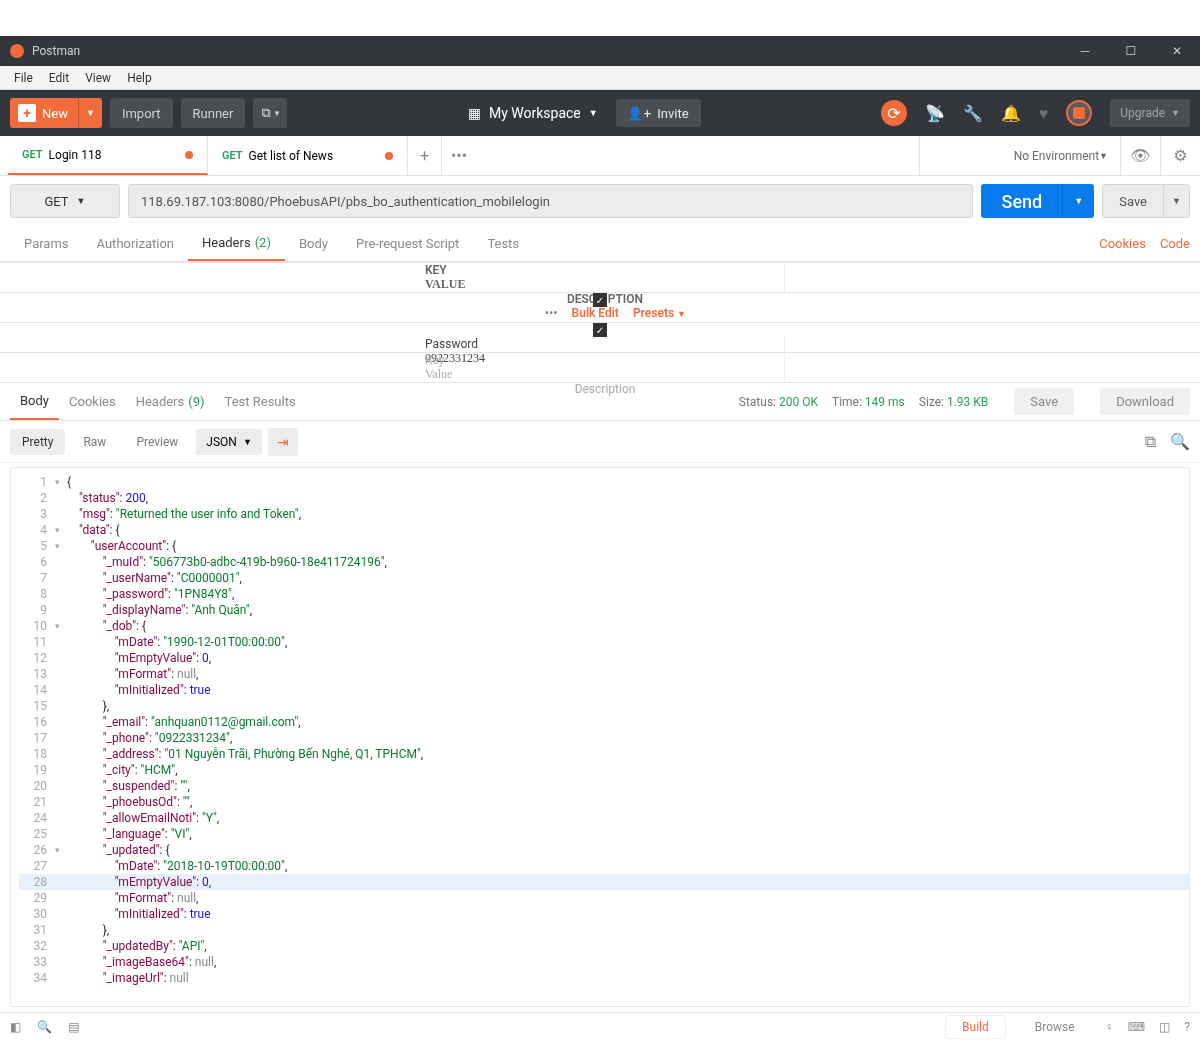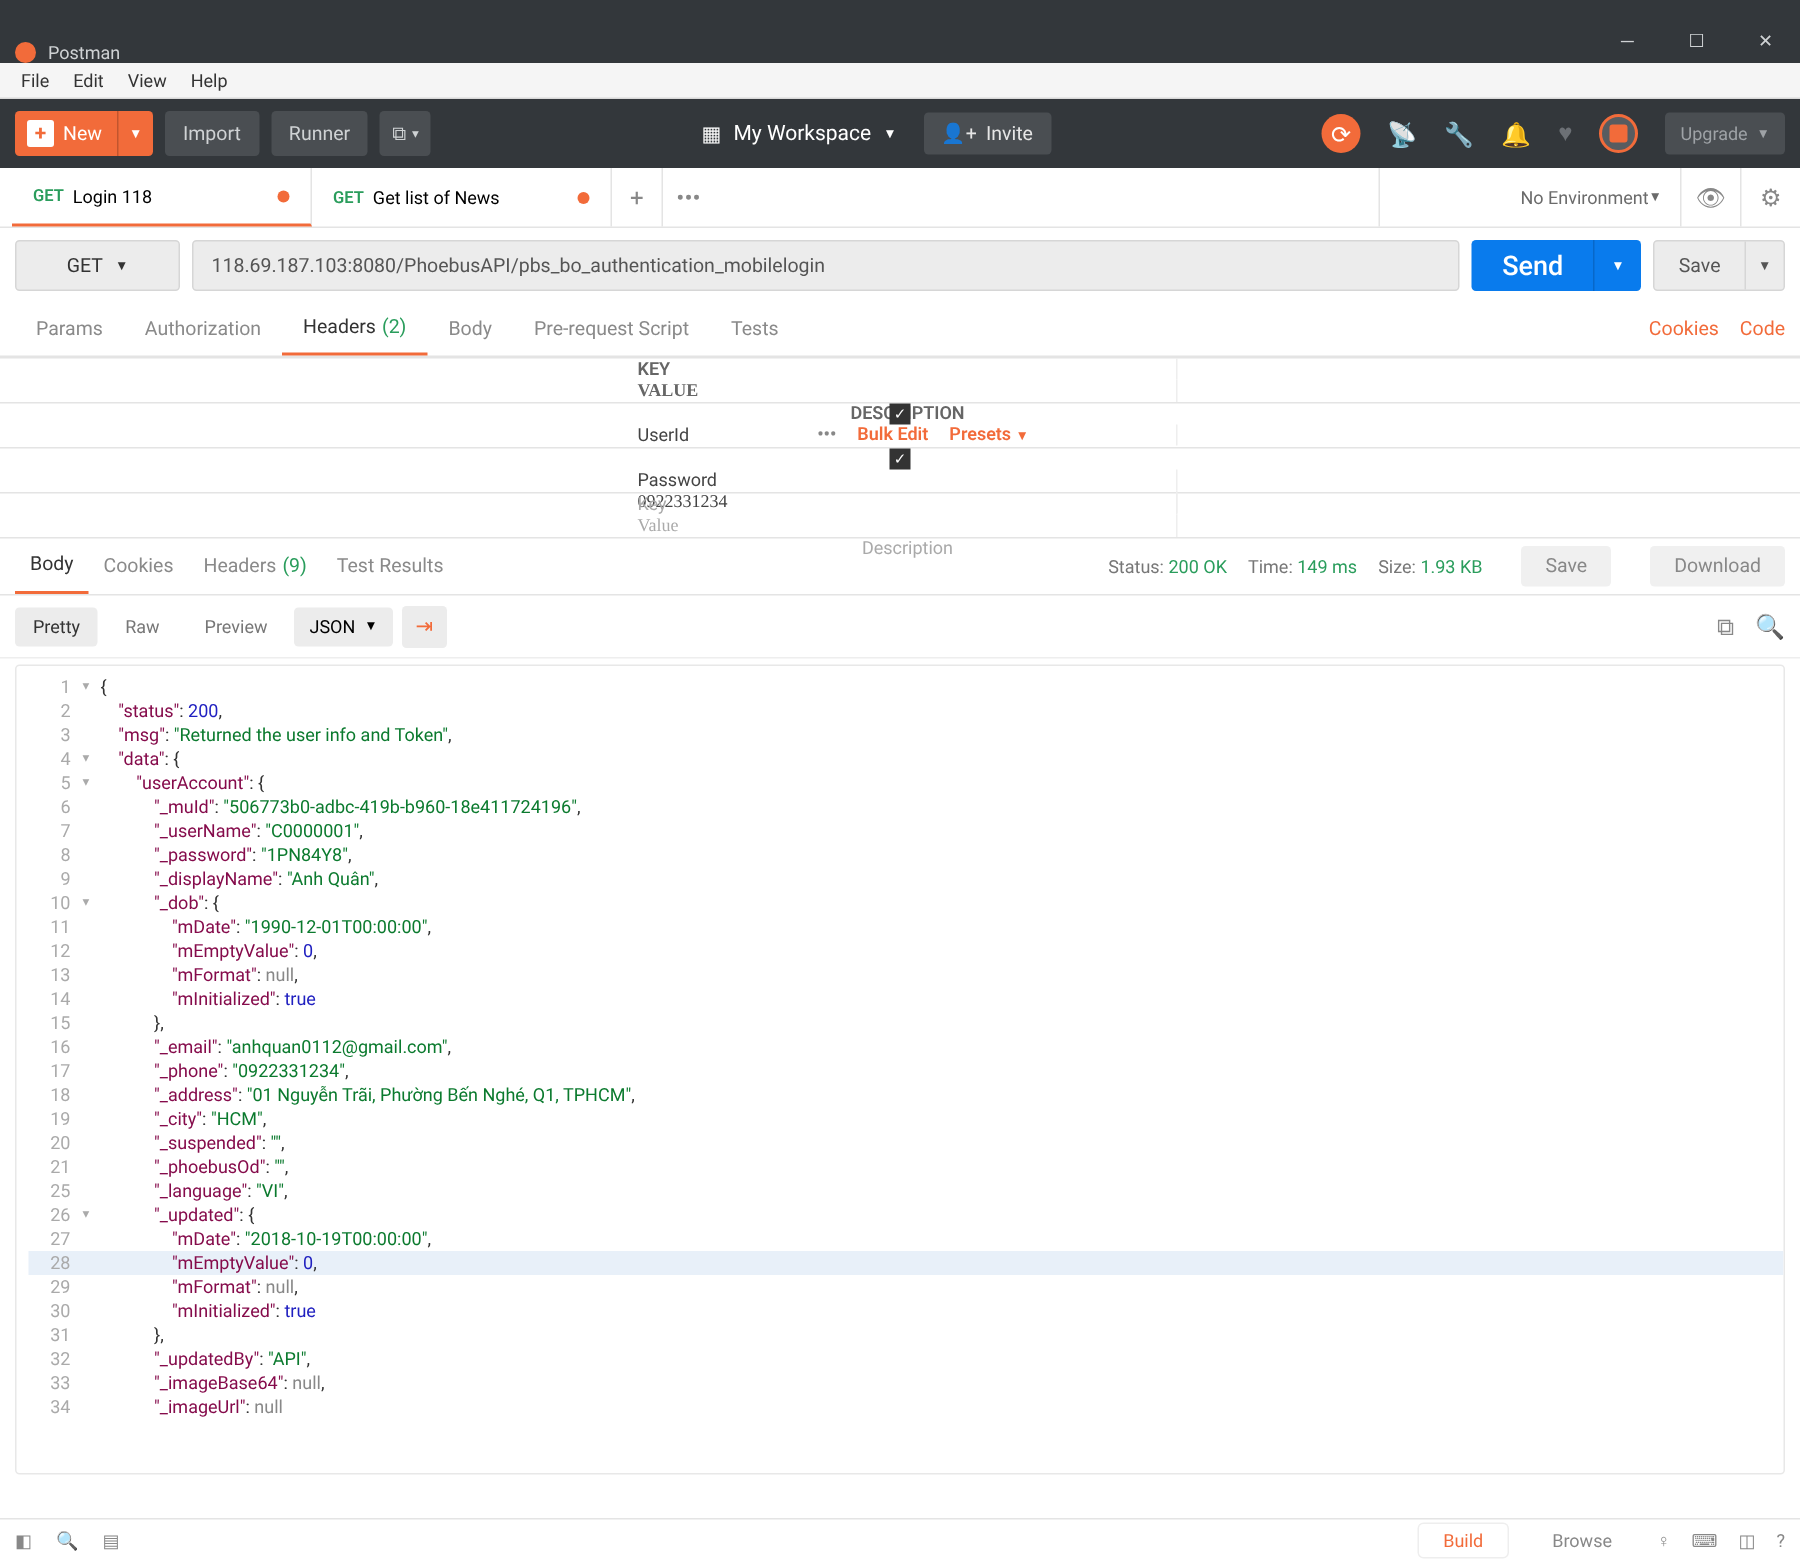--- a/index.html
+++ b/index.html
@@ -1,17 +1,17 @@
 <!DOCTYPE html>
 <html><head>
 <meta charset="utf-8">
 <style>
 * { margin: 0; padding: 0; box-sizing: border-box; font-family: -apple-system, BlinkMacSystemFont, "Segoe UI", Roboto, Arial, sans-serif; }
 html, body { width: 1200px; height: 1040px; overflow: hidden; background: #fff; }
-.titlebar { height: 42px; background: #33373b; display: flex; align-items: flex-end; color: #cfd2d4; font-size: 12px; }
+.titlebar { height: 30px; background: #33373b; display: flex; align-items: center; color: #cfd2d4; font-size: 12px; margin-top: 36px; }
 .titlebar .logo { width: 14px; height: 14px; border-radius: 50%; background: #f26b3a; margin: 0 8px 0 10px; }
 .titlebar .controls { margin-left: auto; display: flex; }
 .titlebar .ctl { width: 46px; height: 30px; display: flex; align-items: center; justify-content: center; color: #cfd2d4; }
 .menubar { height: 24px; background: #f5f5f5; border-bottom: 1px solid #d8d8d8; display: flex; align-items: center; font-size: 12px; color: #333; padding-left: 6px; }
 .menubar span { padding: 0 8px; cursor: default; }
 .toolbar { height: 46px; background: #33373b; display: flex; align-items: center; padding: 0 10px; gap: 8px; }
 .btn-new { display: flex; align-items: center; background: #f26b3a; color: #fff; height: 30px; border-radius: 3px; overflow: hidden; }
 .btn-new .plus { width: 18px; height: 18px; background: #fff; color: #f26b3a; display: flex; align-items: center; justify-content: center; font-weight: bold; margin: 0 6px 0 8px; border-radius: 2px; font-size: 14px; }
 .btn-new .lbl { font-size: 13px; padding-right: 10px; }
 .btn-new .dd { width: 24px; height: 30px; border-left: 1px solid rgba(0,0,0,0.2); display: flex; align-items: center; justify-content: center; }
@@ -218,21 +218,20 @@
     <div class="col-act">
       <span style="color:#888;">•••</span>
       <span>Bulk Edit</span>
       <span><span>Presets</span> <span class="caret">▼</span></span>
     </div>
   </div>
   <div class="hdr-row">
     <div class="col-chk">
         <div class="chk">✓</div>
       </div>
-    <div class="col-key">UserId</div>
     <div class="col-desc"></div>
       <div class="col-act"></div>
   </div>
   <div class="hdr-row">
     <div class="col-chk">
         <div class="chk">✓</div>
       </div>
     <div class="col-key">Password</div>
     <div class="col-val">0922331234</div>
     <div class="col-desc"></div>
@@ -379,20 +378,25 @@
       <div class="gut">20</div>
       <div class="fold"></div>
       <div class="code">            <span class="k">"_suspended"</span><span class="p">: </span><span class="s">""</span><span class="p">,</span></div>
     </div>
     <div class="ln">
       <div class="gut">21</div>
       <div class="fold"></div>
       <div class="code">            <span class="k">"_phoebusOd"</span><span class="p">: </span><span class="s">""</span><span class="p">,</span></div>
     </div>
     <div class="ln">
+      <div class="gut">24</div>
+      <div class="fold"></div>
+      <div class="code">            <span class="k">"_allowEmailNoti"</span><span class="p">: </span><span class="s">"Y"</span><span class="p">,</span></div>
+    </div>
+    <div class="ln">
       <div class="gut">25</div>
       <div class="fold"></div>
       <div class="code">            <span class="k">"_language"</span><span class="p">: </span><span class="s">"VI"</span><span class="p">,</span></div>
     </div>
     <div class="ln">
       <div class="gut">26</div>
       <div class="fold">▾</div>
       <div class="code">            <span class="k">"_updated"</span><span class="p">: </span><span class="p">{</span></div>
     </div>
     <div class="ln">

